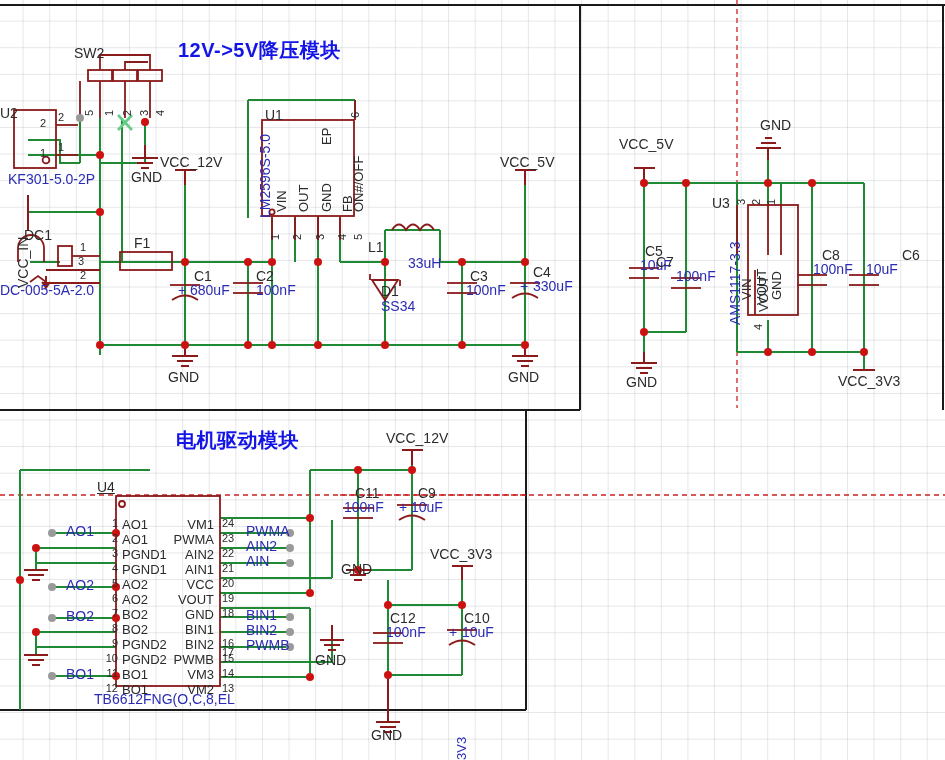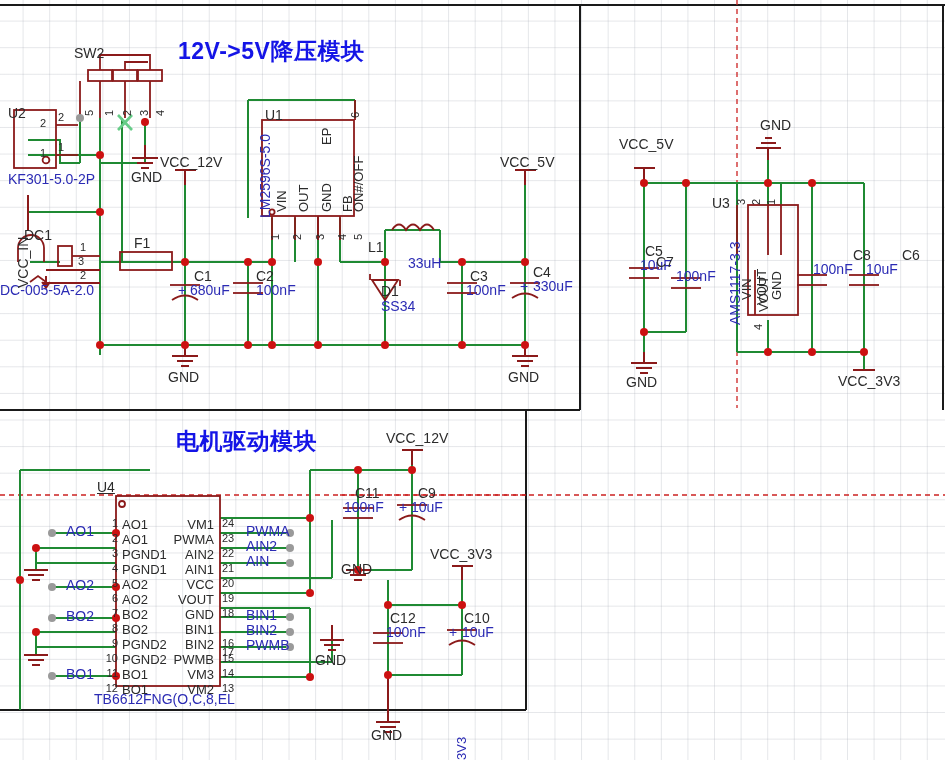--- a/index.html
+++ b/index.html
@@ -6,21 +6,21 @@
   body{width:945px;height:760px;overflow:hidden;
        font-family:"Liberation Sans","DejaVu Sans",sans-serif;}
   #sheet{position:relative;width:945px;height:760px;background:#ffffff;
          background-image:
             linear-gradient(to right, rgba(170,175,185,.30) 1px, transparent 1px),
             linear-gradient(to bottom, rgba(170,175,185,.30) 1px, transparent 1px);
          background-size:26.6px 26.6px;
          background-position:-4px -6px;}
   svg{position:absolute;left:0;top:0;}
   .lbl{position:absolute;white-space:nowrap;line-height:1;}
-  .title{color:#1414e6;font-size:23px;font-weight:700;letter-spacing:.5px;}
+  .title{color:#1414e6;font-size:20px;font-weight:700;letter-spacing:.5px;}
   .net{color:#2b2b2b;font-size:14px;}
   .netblue{color:#2b2bb4;font-size:14px;}
   .ref{color:#2b2b2b;font-size:14px;}
   .val{color:#2b2bb4;font-size:14px;}
   .pin{color:#2b2b2b;font-size:11px;}
   .pinname{color:#2b2b2b;font-size:13px;}
   .part{color:#2b2bb4;font-size:14px;}
   .vert{transform-origin:0 0;transform:rotate(-90deg);}
 </style>
 </head>
@@ -364,21 +364,21 @@
     <circle cx="290" cy="563" r="4"></circle>
     <circle cx="290" cy="617" r="4"></circle>
         <circle cx="290" cy="632" r="4"></circle>
     <circle cx="290" cy="647" r="4"></circle>
   </g>
 </svg>
 
 <div class="lbl title" style="left:178px;top:40px;">12V-&gt;5V降压模块</div>
 <div class="lbl title" style="left:176px;top:430px;">电机驱动模块</div>
 
-<div class="lbl ref" style="left:8px;top:106px;">U2</div>
+<div class="lbl ref" style="left:0;top:106px;">U2</div>
 <div class="lbl part" style="left:8px;top:172px;">KF301-5.0-2P</div>
 <div class="lbl pin" style="left:40px;top:118px;">2</div>
 <div class="lbl pin" style="left:40px;top:148px;">1</div>
 <div class="lbl pin" style="left:58px;top:112px;">2</div>
 <div class="lbl pin" style="left:58px;top:142px;">1</div>
 
 <div class="lbl ref" style="left:74px;top:46px;">SW2</div>
 <div class="lbl pin vert" style="left:84px;top:116px;">5</div>
 <div class="lbl pin vert" style="left:104px;top:116px;">1</div>
 <div class="lbl pin vert" style="left:122px;top:116px;">2</div>
@@ -438,21 +438,21 @@
 <div class="lbl pinname vert" style="left:757px;top:312px;">VOUT</div>
 <div class="lbl pin vert" style="left:736px;top:205px;">3</div>
 <div class="lbl pin vert" style="left:751px;top:205px;">2</div>
 <div class="lbl pin vert" style="left:766px;top:205px;">1</div>
 <div class="lbl pin vert" style="left:753px;top:330px;">4</div>
 
 <div class="lbl ref" style="left:645px;top:244px;">C5</div>
 <div class="lbl val" style="left:640px;top:258px;">10uF</div>
 <div class="lbl ref" style="left:656px;top:255px;">C7</div>
 <div class="lbl val" style="left:676px;top:269px;">100nF</div>
-<div class="lbl ref" style="left:822px;top:248px;margin-left:31px;">C8</div>
+<div class="lbl ref" style="left:822px;top:248px;">C8</div>
 <div class="lbl val" style="left:813px;top:262px;">100nF</div>
 <div class="lbl ref" style="left:902px;top:248px;">C6</div>
 <div class="lbl val" style="left:866px;top:262px;">10uF</div>
 
 <div class="lbl net" style="left:619px;top:137px;">VCC_5V</div>
 <div class="lbl net" style="left:760px;top:118px;">GND</div>
 <div class="lbl net" style="left:626px;top:375px;">GND</div>
 <div class="lbl net" style="left:838px;top:374px;">VCC_3V3</div>
 
 <div class="lbl ref" style="left:97px;top:480px;text-decoration:underline;">U4</div>

